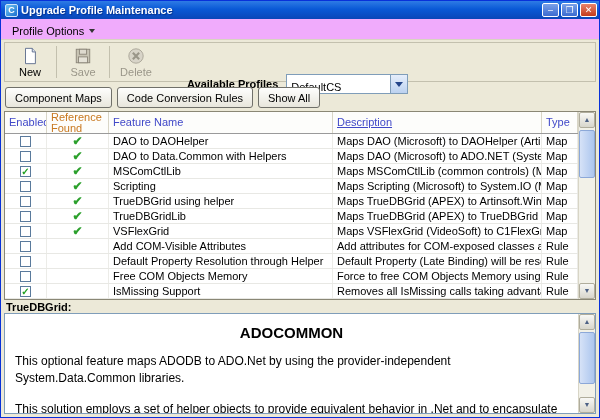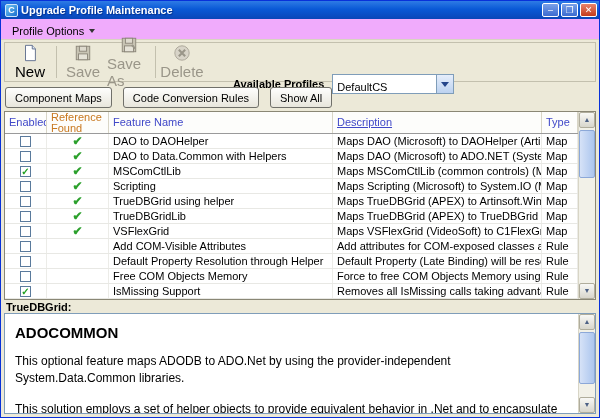--- a/index.html
+++ b/index.html
@@ -42,38 +42,38 @@
   
   .toolbar {
     position: absolute; top: 41px; left: 3px; right: 3px; height: 40px;
     border: 1px solid #C3C0AE; display: flex; align-items: center; padding: 1px 2px;
   }
   .tool-btn {
     width: 46px; height: 36px; display: flex; flex-direction: column;
     align-items: center; justify-content: center; gap: 1px; border: 1px solid transparent;
   }
   .tool-btn .ticon { width: 20px; height: 18px; display: flex; align-items: center; justify-content: center; }
-  .tool-btn .tlabel { font-size: 15px; }
+  .tool-btn .tlabel { font-size: 11px; }
   .tool-btn.disabled .tlabel { color: #9a9689; }
   .tool-sep { width: 1px; height: 32px; background: #C3C0AE; margin: 0 3px; }
   .profiles-area { display: flex; align-items: center; margin-left: 28px; gap: 8px; margin-top: 44px; }
   .profiles-label { font-weight: bold; }
   .combo {
     width: 122px; height: 20px; background: #fff; border: 1px solid #7F9DB9;
     display: flex; align-items: flex-end; position: relative;
   }
   .combo-value { flex: 1; padding: 0 4px; font-size: 11px; }
   .combo-btn {
     width: 17px; height: 100%; border-left: 1px solid #7F9DB9;
     background: linear-gradient(180deg, #E6EEFB, #BCD2F0);
     display: flex; align-items: center; justify-content: center;
   }
   .combo-arrow { width: 0; height: 0; border-left: 4px solid transparent; border-right: 4px solid transparent; border-top: 5px solid #24458A; }
   
-  .filter-row { position: absolute; top: 86px; left: 4px; display: flex; gap: 11px; align-items: center; }
+  .filter-row { position: absolute; top: 86px; left: 4px; display: flex; gap: 5px; align-items: center; }
   .xp-button {
     height: 21px; padding: 2px 9px; font-size: 11px; font-family: "Liberation Sans", sans-serif;
     background: linear-gradient(180deg, #FEFEFD, #E8E6DC);
     border: 1px solid #70706A; border-radius: 3px; cursor: default;
   }
   
   .table-wrap {
     position: absolute; top: 110px; left: 3px; right: 3px; height: 189px;
     background: #ffffff; border: 1px solid #8A8775;
   }
@@ -109,21 +109,21 @@
     position: absolute; left: 0; width: 16px;
     background: linear-gradient(90deg,#D6E2F7,#ACC6EE); border: 1px solid #8CA8D8; border-radius: 2px;
   }
   
   .desc-label { position: absolute; top: 300px; left: 5px; font-weight: bold; }
   .desc-box {
     position: absolute; top: 312px; left: 3px; right: 3px; bottom: 3px;
     background: #fff; border: 1px solid #7F9DB9;
   }
   .desc-content { position: absolute; left: 0; top: 0; right: 17px; bottom: 0; overflow: hidden; padding: 6px 10px; }
-  .desc-heading { font-size: 15px; font-weight: bold; margin: 4px 0 12px 0; }
+  .desc-heading { font-size: 15px; font-weight: bold; margin: 4px 0 12px 0; text-align: center; }
   .desc-para { font-size: 12px; line-height: 1.45; margin-bottom: 13px; }
 </style>
 </head>
 <body>
 
 <div class="window">
 
   <div class="titlebar">
     <div class="title-icon">C</div>
     <div class="title-text">Upgrade Profile Maintenance</div>
@@ -153,31 +153,20 @@
     <div class="tool-btn disabled">
       <span class="ticon">
         <svg width="18" height="18" viewBox="0 0 20 20">
             <rect x="2.5" y="2.5" width="15" height="15" fill="#C8C4B4" stroke="#8a8578"></rect>
             <rect x="6" y="2.5" width="8" height="5.5" fill="#DEDACE" stroke="#8a8578"></rect>
             <rect x="5" y="11" width="10" height="6.5" fill="#E6E3D8" stroke="#8a8578"></rect>
           </svg>
       </span>
       <span class="tlabel">Save</span>
     </div>
-    <div class="tool-btn disabled">
-      <span class="ticon">
-        <svg width="18" height="18" viewBox="0 0 20 20">
-            <rect x="2.5" y="2.5" width="15" height="15" fill="#C8C4B4" stroke="#8a8578"></rect>
-            <rect x="6" y="2.5" width="8" height="5.5" fill="#DEDACE" stroke="#8a8578"></rect>
-            <rect x="5" y="11" width="10" height="6.5" fill="#E6E3D8" stroke="#8a8578"></rect>
-            <path d="M13 10 l4 4" stroke="#9a9689" stroke-width="2"></path>
-          </svg>
-      </span>
-      <span class="tlabel">Save As</span>
-    </div>
     <div class="tool-sep"></div>
     <div class="tool-btn disabled">
       <span class="ticon">
         <svg width="18" height="18" viewBox="0 0 20 20">
             <circle cx="10" cy="10" r="8" fill="#D8D4C8" stroke="#A8A496"></circle>
             <path d="M6.5 6.5 L13.5 13.5 M13.5 6.5 L6.5 13.5" stroke="#9a9689" stroke-width="2.4"></path>
           </svg>
       </span>
       <span class="tlabel">Delete</span>
     </div>

